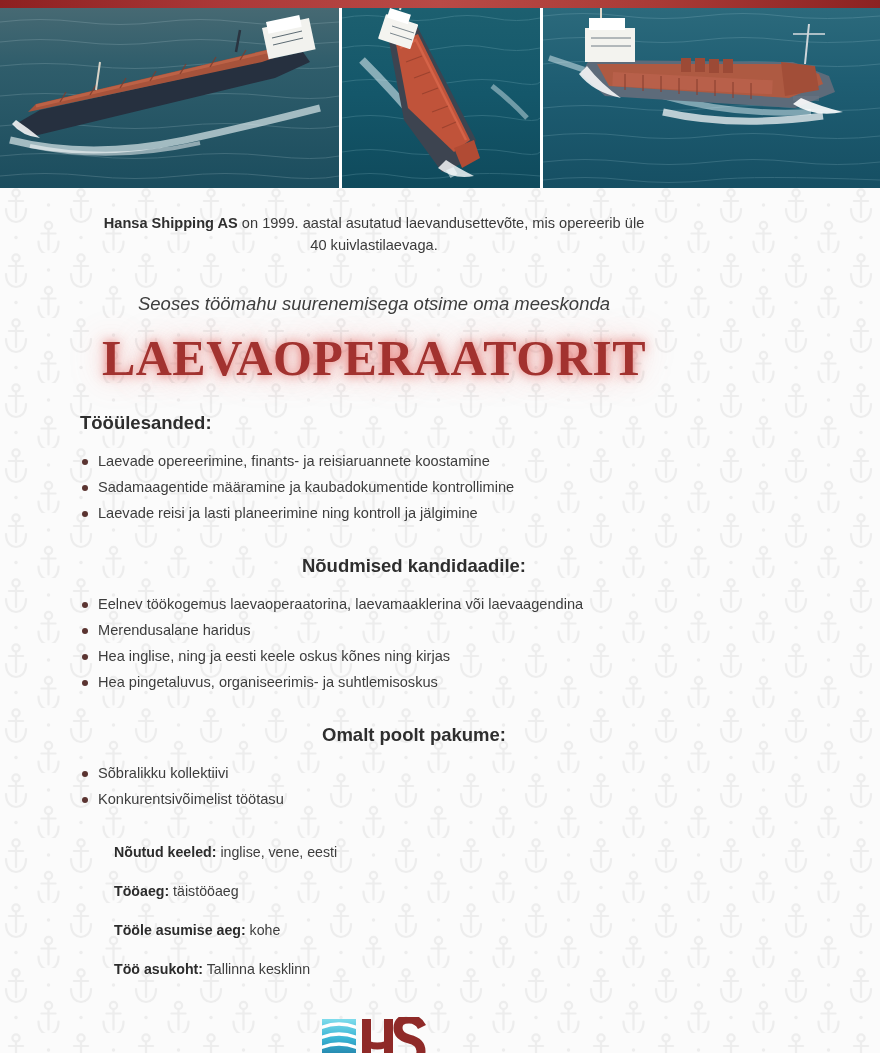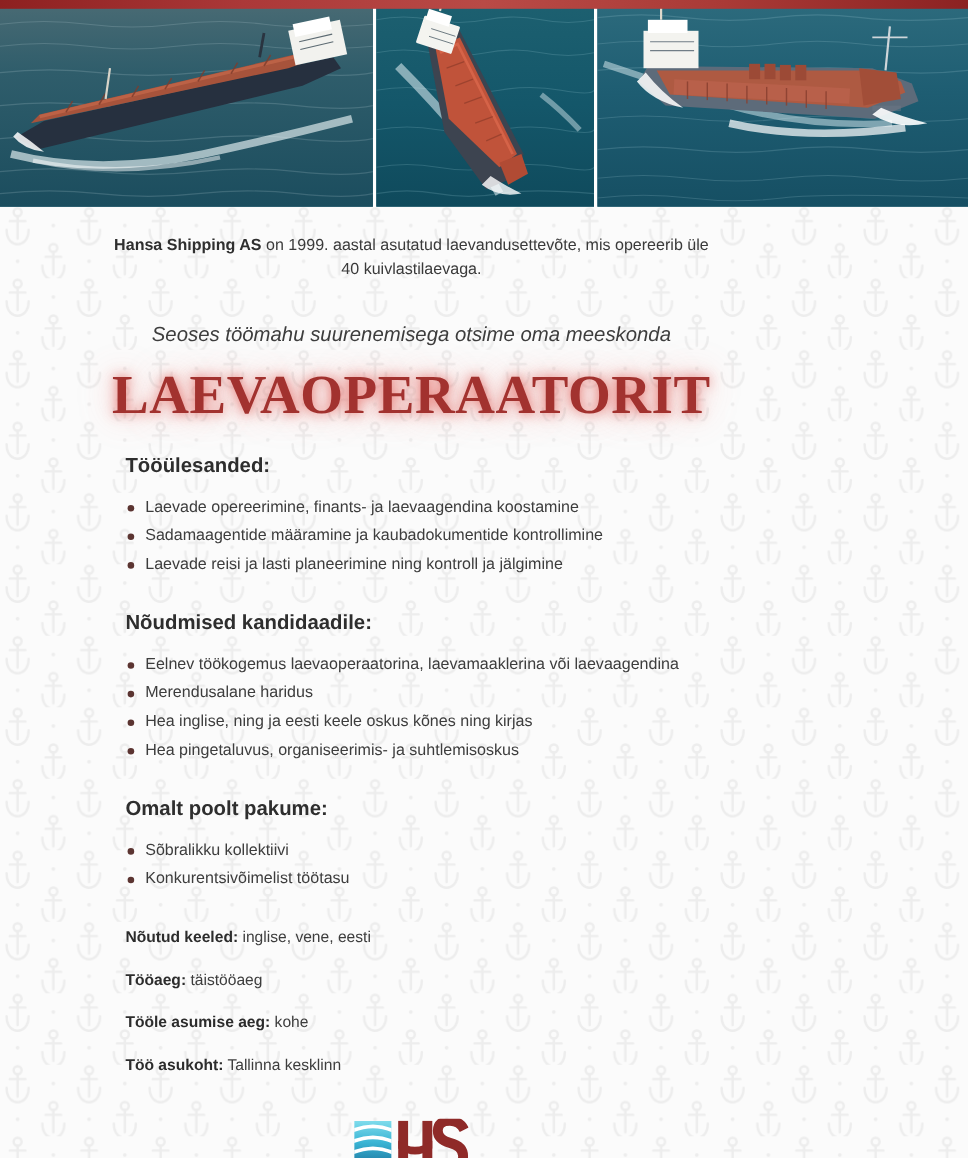--- a/index.html
+++ b/index.html
@@ -94,30 +94,30 @@
     color: #a2322f;
     text-shadow:
       0 0 10px rgba(226,104,99,0.85),
       0 0 22px rgba(233,130,125,0.55),
       0 0 34px rgba(240,160,155,0.35);
     line-height: 56px;
     font-family: Liberation Serif, serif;
   }
 
   .sections {
-    padding: 26px 0 0 114px;
+    padding: 26px 0 0 80px;
   }
   .sec-title {
     font-size: 18.5px;
     font-weight: bold;
     color: #2e2e2e;
     margin: 0 0 14px 0;
     line-height: 22px;
   }
-  .sec-title.gap { margin-top: 29px; }
+  .sec-title.gap { margin-top: 29px; text-align: center; }
 
   ul.bullets {
     list-style: none;
     margin: 0 0 0 0;
     padding: 0;
   }
   ul.bullets li {
     position: relative;
     padding-left: 18px;
     font-size: 14.6px;
@@ -353,21 +353,21 @@
   </p>
 
   <p class="subline">Seoses töömahu suurenemisega otsime oma meeskonda</p>
 
   <h1 class="headline">LAEVAOPERAATORIT</h1>
 
   <div class="sections">
 
     <h2 class="sec-title">Tööülesanded:</h2>
     <ul class="bullets">
-      <li>Laevade opereerimine, finants- ja laevaagendina koostamine</li>
+      <li>Laevade opereerimine, finants- ja reisiaruannete koostamine</li>
       <li>Sadamaagentide määramine ja kaubadokumentide kontrollimine</li>
       <li>Laevade reisi ja lasti planeerimine ning kontroll ja jälgimine</li>
     </ul>
 
     <h2 class="sec-title gap">Nõudmised kandidaadile:</h2>
     <ul class="bullets">
       <li>Eelnev töökogemus laevaoperaatorina, laevamaaklerina või laevaagendina</li>
       <li>Merendusalane haridus</li>
       <li>Hea inglise, ning ja eesti keele oskus kõnes ning kirjas</li>
       <li>Hea pingetaluvus, organiseerimis- ja suhtlemisoskus</li>

